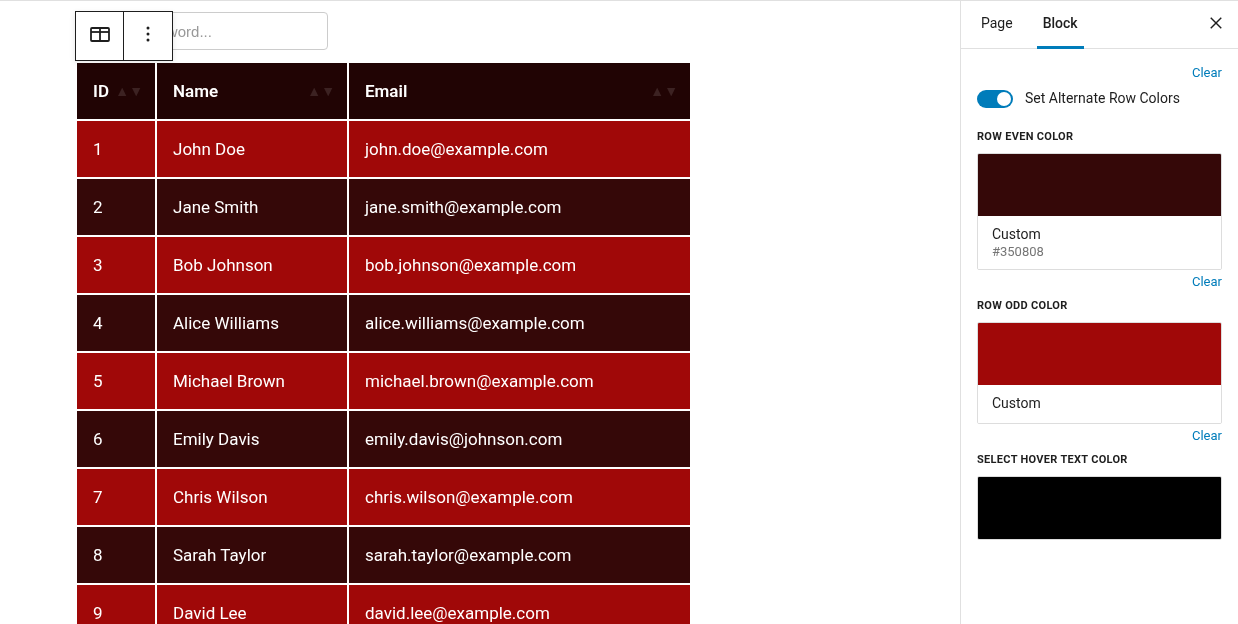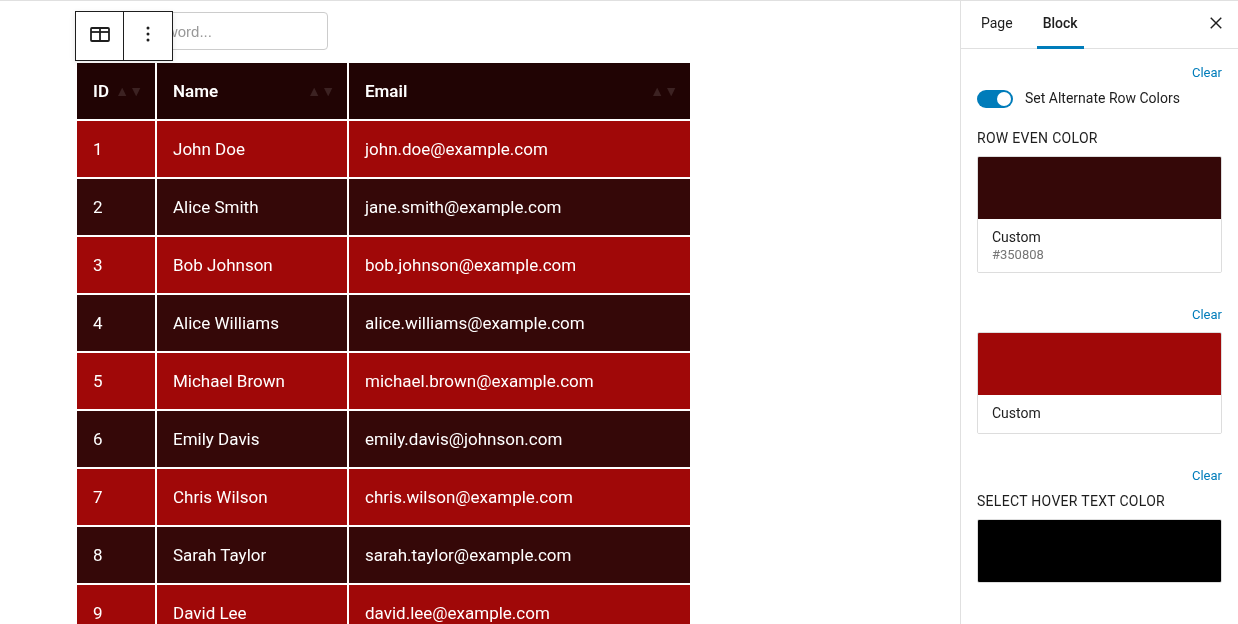--- a/index.html
+++ b/index.html
@@ -195,31 +195,31 @@
       background: #fff;
       border-radius: 50%;
       top: 2px;
       right: 2px;
     }
     .toggle-label {
       font-size: 14px;
       color: #1e1e1e;
     }
     .section-label {
-      font-size: 14px;
-      font-weight: 400;
+      font-size: 11px;
+      font-weight: 700;
       letter-spacing: .3px;
       text-transform: uppercase;
       color: #1e1e1e;
       margin-bottom: 10px;
     }
     .color-card {
       border: 1px solid #ddd;
       border-radius: 2px;
-      margin-bottom: 34px;
+      margin-bottom: 4px;
       overflow: hidden;
     }
     .color-swatch {
       height: 62px;
       width: 100%;
       cursor: pointer;
     }
     .color-info {
       padding: 10px 14px;
       background: #fff;
@@ -282,21 +282,21 @@
         </tr>
       </thead>
       <tbody id="tbody">
       <tr class="odd">
             <td>1</td>
             <td>John Doe</td>
             <td>john.doe@example.com</td>
           </tr>
           <tr class="even">
             <td>2</td>
-            <td>Alice Smith</td>
+            <td>Jane Smith</td>
             <td>jane.smith@example.com</td>
           </tr>
           <tr class="odd">
             <td>3</td>
             <td>Bob Johnson</td>
             <td>bob.johnson@example.com</td>
           </tr>
           <tr class="even">
             <td>4</td>
             <td>Alice Williams</td>
@@ -362,20 +362,21 @@
       <div class="color-swatch swatch-even"></div>
       <div class="color-info">
         <div class="color-custom">Custom</div>
         <div class="color-hex">#350808</div>
       </div>
     </div>
 
     <div class="clear-row">
       <span class="clear-link">Clear</span>
     </div>
+    <div class="section-label">ROW ODD COLOR</div>
     <div class="color-card">
       <div class="color-swatch swatch-odd"></div>
       <div class="color-info">
         <div class="color-custom">Custom</div>
       </div>
     </div>
 
     <div class="clear-row">
       <span class="clear-link">Clear</span>
     </div>

